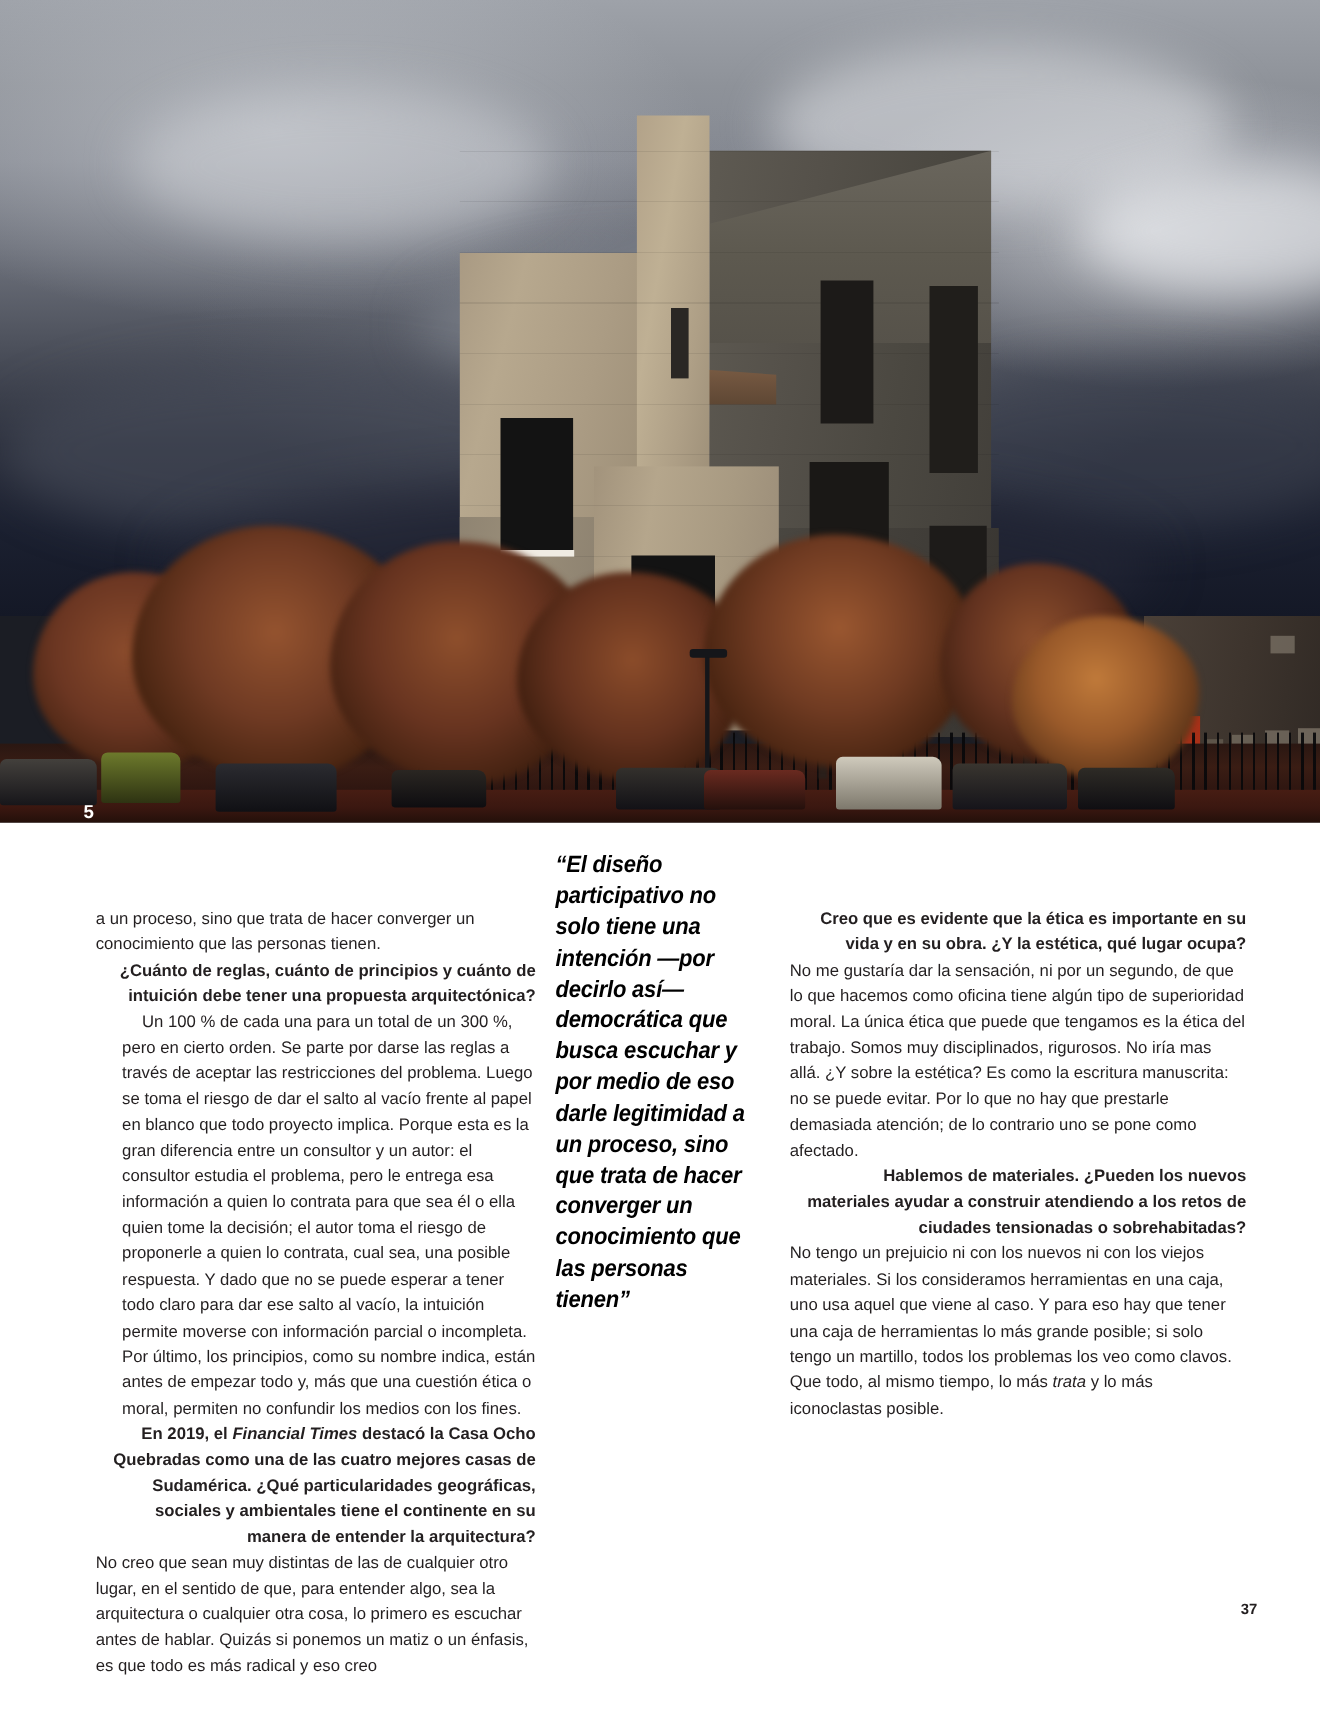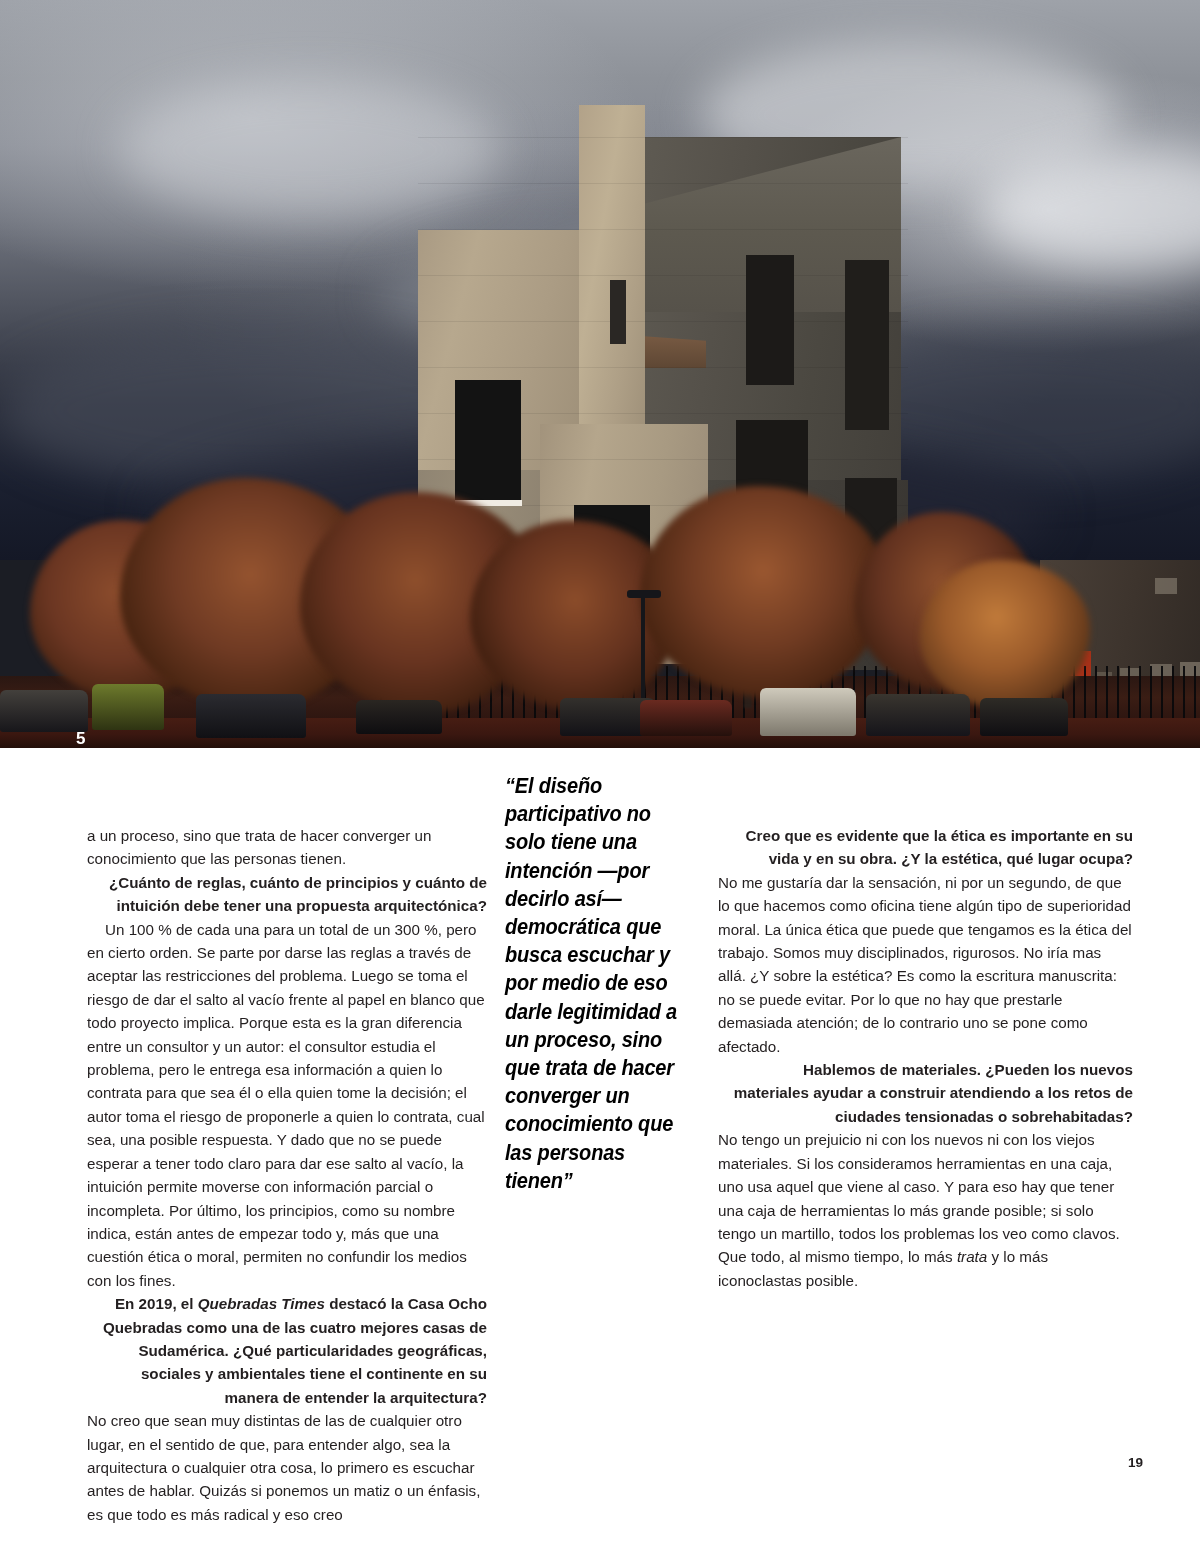--- a/index.html
+++ b/index.html
@@ -199,21 +199,21 @@
   }
   .col-1 { left: 87px; top: 76px; width: 400px; }
   .col-3 { left: 718px; top: 76px; width: 415px; }
   .col p { margin: 0; }
   .col p.q {
     font-weight: bold;
     text-indent: 18px;
     text-align: right;
   }
   .col p.a { font-weight: normal; }
-  .col p.ind { text-indent: 18px; }
+  .col p.ind { text-indent: 18px; margin-left: 24px; }
   em { font-style: italic; }
 
   .pullquote {
     position: absolute;
     left: 505px;
     top: 24px;
     width: 204px;
     font-family: "Liberation Sans Narrow", "Liberation Sans", sans-serif;
     font-weight: bold;
     font-style: italic;
@@ -314,28 +314,28 @@
 
   <div class="photo-num">5</div>
 </div>
 
 <div class="page-body">
 
   <div class="col col-1">
     <p class="a">a un proceso, sino que trata de hacer converger un conocimiento que las personas tienen.</p>
     <p class="q">¿Cuánto de reglas, cuánto de principios y cuánto de intuición debe tener una propuesta arquitectónica?</p>
     <p class="a ind">Un 100 % de cada una para un total de un 300 %, pero en cierto orden. Se parte por darse las reglas a través de aceptar las restricciones del problema. Luego se toma el riesgo de dar el salto al vacío frente al papel en blanco que todo proyecto implica. Porque esta es la gran diferencia entre un consultor y un autor: el consultor estudia el problema, pero le entrega esa información a quien lo contrata para que sea él o ella quien tome la decisión; el autor toma el riesgo de proponerle a quien lo contrata, cual sea, una posible respuesta. Y dado que no se puede esperar a tener todo claro para dar ese salto al vacío, la intuición permite moverse con información parcial o incompleta. Por último, los principios, como su nombre indica, están antes de empezar todo y, más que una cuestión ética o moral, permiten no confundir los medios con los fines.</p>
-    <p class="q"><span>En 2019, el </span><em>Quebradas Times</em><span> destacó la Casa Ocho Quebradas como una de las cuatro mejores casas de Sudamérica. ¿Qué particularidades geográficas, sociales y ambientales tiene el continente en su manera de entender la arquitectura?</span></p>
+    <p class="q"><span>En 2019, el </span><em>Financial Times</em><span> destacó la Casa Ocho Quebradas como una de las cuatro mejores casas de Sudamérica. ¿Qué particularidades geográficas, sociales y ambientales tiene el continente en su manera de entender la arquitectura?</span></p>
     <p class="a">No creo que sean muy distintas de las de cualquier otro lugar, en el sentido de que, para entender algo, sea la arquitectura o cualquier otra cosa, lo primero es escuchar antes de hablar. Quizás si ponemos un matiz o un énfasis, es que todo es más radical y eso creo</p>
   </div>
 
   <div class="pullquote">“El diseño participativo no solo tiene una intención —por decirlo así— democrática que busca escuchar y por medio de eso darle legitimidad a un proceso, sino que trata de hacer converger un conocimiento que las personas tienen”</div>
 
   <div class="col col-3">
     <p class="q">Creo que es evidente que la ética es importante en su vida y en su obra. ¿Y la estética, qué lugar ocupa?</p>
     <p class="a">No me gustaría dar la sensación, ni por un segundo, de que lo que hacemos como oficina tiene algún tipo de superioridad moral. La única ética que puede que tengamos es la ética del trabajo. Somos muy disciplinados, rigurosos. No iría mas allá. ¿Y sobre la estética? Es como la escritura manuscrita: no se puede evitar. Por lo que no hay que prestarle demasiada atención; de lo contrario uno se pone como afectado.</p>
     <p class="q">Hablemos de materiales. ¿Pueden los nuevos materiales ayudar a construir atendiendo a los retos de ciudades tensionadas o sobrehabitadas?</p>
     <p class="a">No tengo un prejuicio ni con los nuevos ni con los viejos materiales. Si los consideramos herramientas en una caja, uno usa aquel que viene al caso. Y para eso hay que tener una caja de herramientas lo más grande posible; si solo tengo un martillo, todos los problemas los veo como clavos.</p>
     <p class="a"><span>Que todo, al mismo tiempo, lo más </span><em>trata</em><span> y lo más iconoclastas posible.</span></p>
   </div>
 
-  <div class="folio">19</div>
+  <div class="folio">37</div>
 </div>
 
 </body></html>

